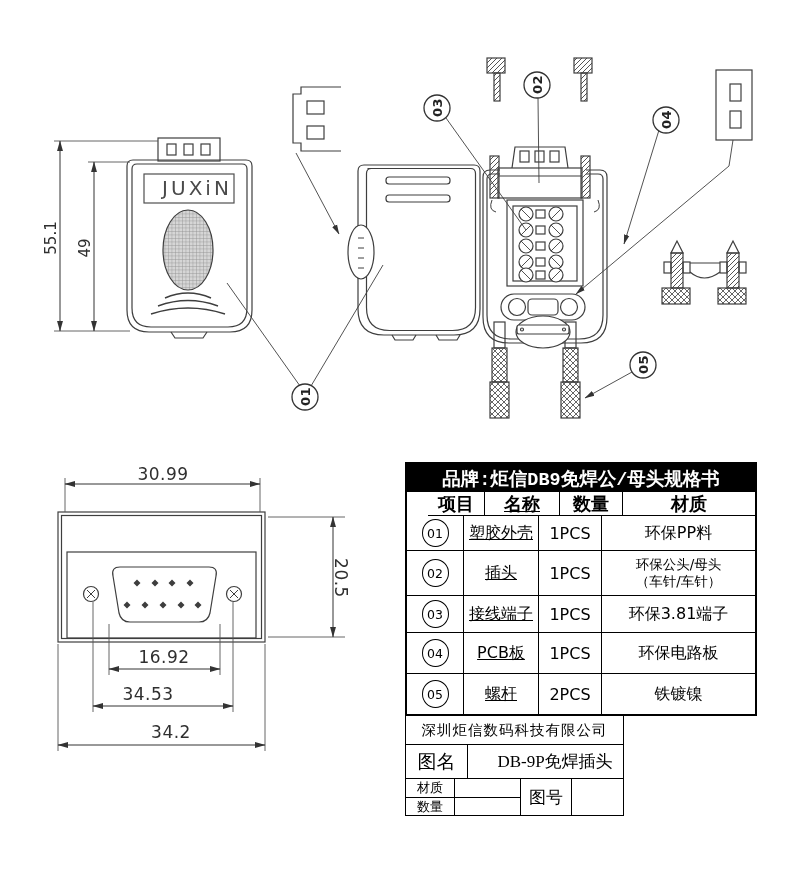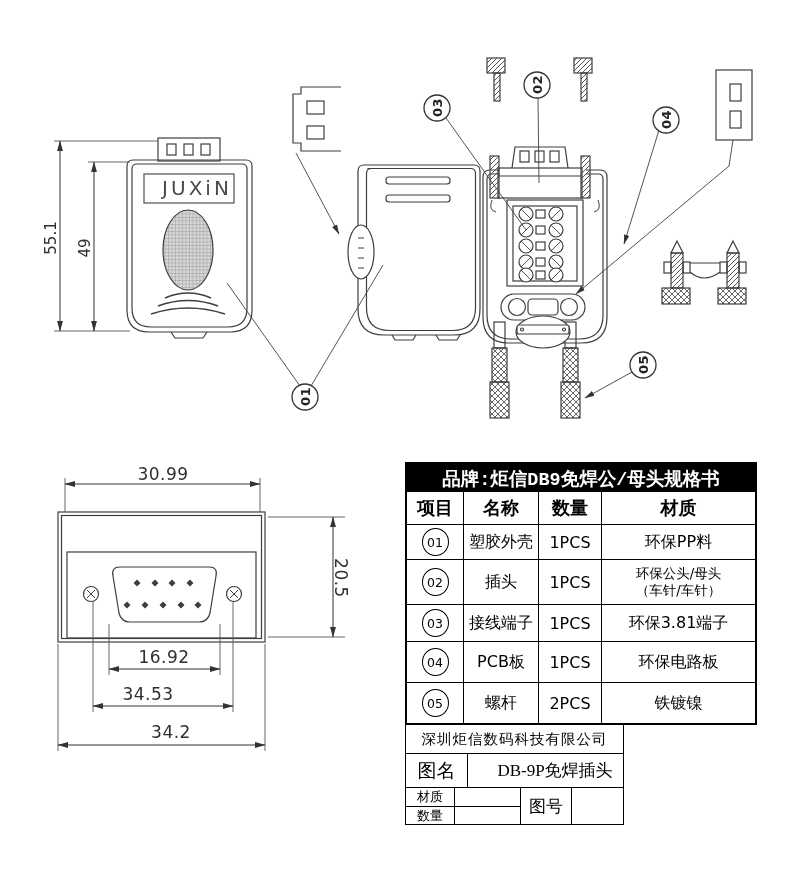--- a/index.html
+++ b/index.html
@@ -17,23 +17,23 @@
   
   .spec{position:absolute;left:405px;top:462px;width:352px;color:#000;}
   .spec .main{border:2px solid #000;box-sizing:border-box;}
   .row{display:flex;box-sizing:border-box;}
   .cell{box-sizing:border-box;border-right:1.5px solid #000;border-bottom:1.5px solid #000;
         display:flex;align-items:center;justify-content:center;text-align:center;overflow:hidden;}
   .cell:last-child{border-right:none;}
   .lastrow .cell{border-bottom:none;}
   .thead{height:28px;background:#000;color:#fff;display:flex;align-items:center;justify-content:center;
          font-family:Liberation Mono, monospace;font-weight:bold;font-size:18.5px;}
-  .colhead{height:33px;font-family:"Liberation Serif","DejaVu Serif",serif;font-size:18px;font-weight:600;}
+  .colhead{height:24px;font-family:"Liberation Serif","DejaVu Serif",serif;font-size:18px;font-weight:600;padding-left:21px;}
   .c-item{width:57px;}
-  .c-name{width:75px;}
+  .c-name{width:75px;text-decoration:underline;}
   .c-qty{width:63px;}
   .c-mat{flex:1;}
   .r1{height:35px;} .r2{height:45px;} .r3{height:37px;} .r4{height:41px;} .r5{height:40px;}
   .dcell{font-size:16px;}
   .mat2{font-size:13.5px;line-height:1.25;}
   .circ{display:inline-flex;align-items:center;justify-content:center;width:25px;height:26px;
         border:1.4px solid #000;border-radius:50%;font-size:12.5px;letter-spacing:0;}
   
   .lower{width:219px;border:1.5px solid #000;border-top:none;box-sizing:border-box;}
   .companyrow{height:28px;display:flex;align-items:center;justify-content:center;

